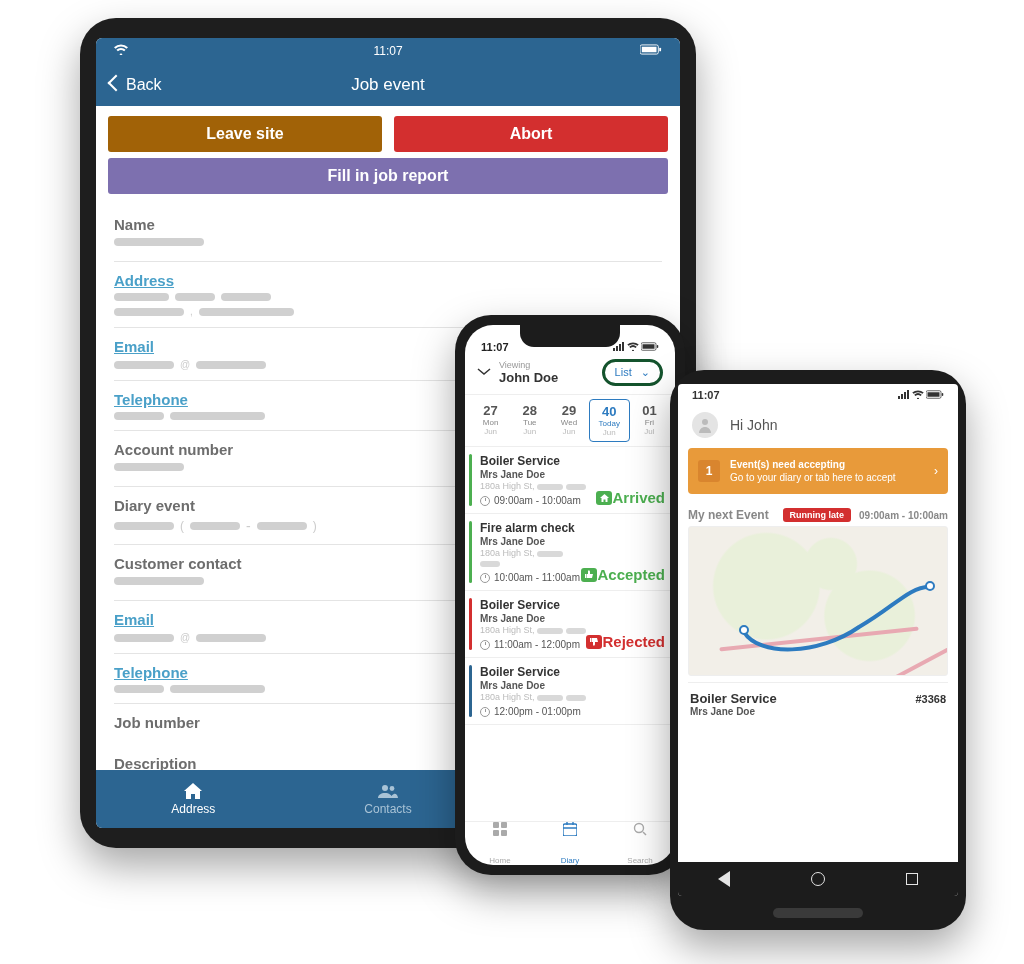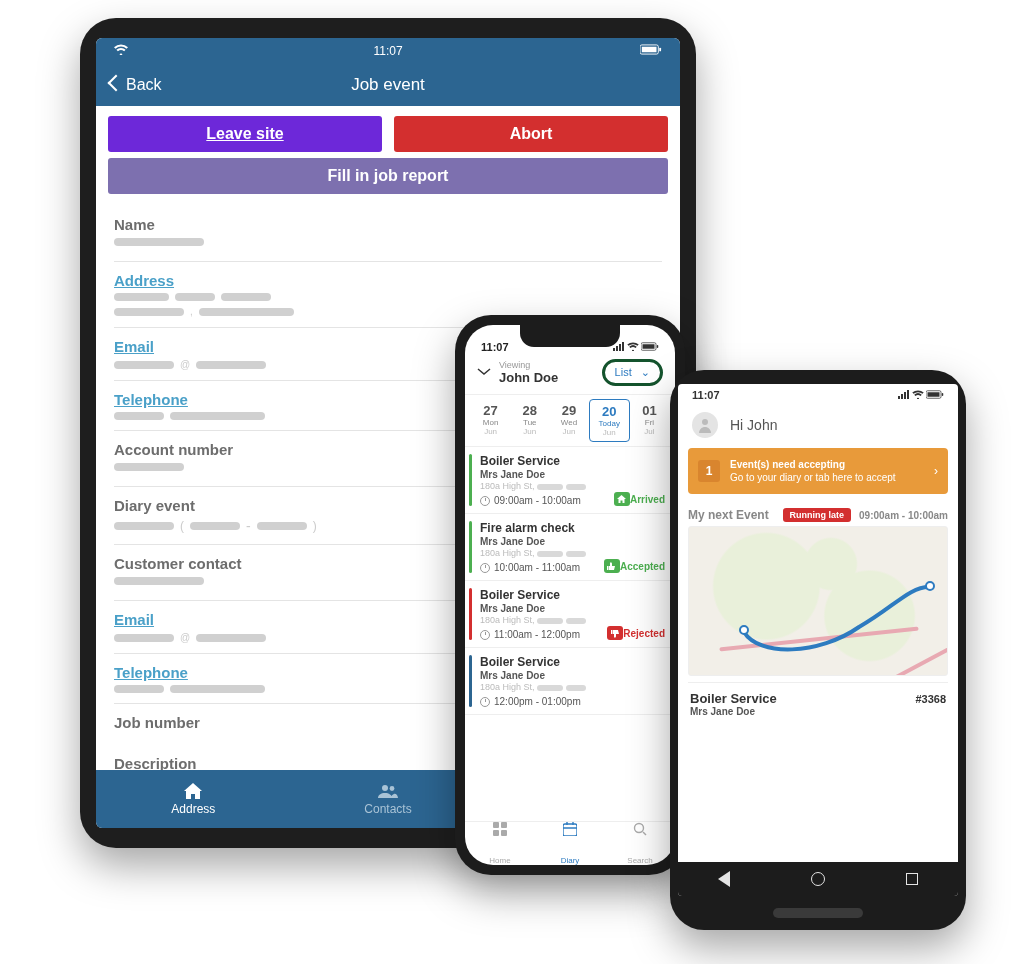--- a/index.html
+++ b/index.html
@@ -15,21 +15,21 @@
   .tablet-status-left, .tablet-status-right { width: 60px; }
   .tablet-status-right { text-align: right; }
   .tablet-navbar { height: 42px; background: #2c6591; color: #fff; display: flex; align-items: center; position: relative; }
   .tablet-back { display: flex; align-items: center; gap: 6px; padding-left: 14px; font-size: 16px; cursor: pointer; }
   .chev-left { width: 10px; height: 16px; display: inline-block; }
   .chev-left::before { content:""; display:block; width:10px; height:10px; border-left:2px solid #fff; border-bottom:2px solid #fff; transform: rotate(45deg); }
   .tablet-title { position:absolute; left:0; right:0; text-align:center; font-size:17px; font-weight:400; }
   .tablet-body { flex:1; overflow:hidden; display:flex; flex-direction:column; }
   .tablet-action-row { display:flex; gap:12px; padding:10px 12px 6px; }
   .btn-pill { flex:1; height:36px; display:flex; align-items:center; justify-content:center; color:#fff; font-weight:700; font-size:16px; border-radius:3px; cursor:pointer; }
-  .btn-green { background:#6d28d9;text-decoration:underline; }
+  .btn-green { background:#a16207; }
   .btn-red { background:#d32f2f; }
   .tablet-action-row2 { padding:0 12px 10px; }
   .btn-purple { background:#7d70af; height:36px; display:flex; align-items:center; justify-content:center; color:#fff; font-weight:700; font-size:16px; border-radius:3px; cursor:pointer; }
   .tablet-form { flex:1; padding:6px 18px 0; overflow:hidden; }
   .form-field { padding:6px 0 10px; border-bottom:1px solid #e4e4e4; margin-bottom:4px; }
   .form-field.no-border { border-bottom:none; }
   .field-label { font-size:15px; font-weight:700; color:#6d6d6d; margin-bottom:4px; }
   .field-label.link { color:#4aa0c8; text-decoration: underline; cursor:pointer; }
   .field-value-line { height:8px; background:#d0d0d0; border-radius:4px; margin:5px 0; }
   .pw40{width:40px}.pw50{width:50px}.pw55{width:55px}.pw60{width:60px}.pw70{width:70px}.pw90{width:90px}.pw95{width:95px}
@@ -66,21 +66,21 @@
   .p1-ev { display:flex; border-bottom:1px solid #eee; padding:7px 10px 7px 4px; cursor:pointer;}
   .p1-ev-bar { width:3px; border-radius:2px; margin-right:8px; }
   .bar-green { background:#4caf50; } .bar-red { background:#d32f2f; } .bar-blue { background:#2c6591; }
   .p1-ev-body { flex:1; font-size:10px; }
   .p1-ev-title { font-weight:700; font-size:12px; color:#333; }
   .p1-ev-cust { font-weight:600; font-size:10px; color:#555; margin:1px 0; }
   .p1-ev-addr { font-size:9px; color:#bbb; margin-bottom:4px; }
   .p1-ev-time { display:flex; align-items:center; gap:4px; font-size:10px; color:#555; }
   .clock-ico{width:10px;height:10px;border:1px solid #999;border-radius:50%;position:relative;display:inline-block;}
   .clock-ico::after{content:"";position:absolute;top:1px;left:4px;width:1px;height:3px;background:#999;}
-  .p1-ev-status { display:flex; align-items:center; font-size:10px; margin-top:3px; }
+  .p1-ev-status { display:flex; align-items:center; font-size:15px; margin-top:3px; }
   .status-chip { width:16px; height:14px; border-radius:3px; display:inline-flex; align-items:center; justify-content:center; color:#fff; font-size:9px; }
   .chip-green{background:#4caf50;}.chip-red{background:#d32f2f;}
   .status-arrived{color:#4caf50;font-weight:600;}
   .status-accepted{color:#4caf50;font-weight:600;}
   .status-rejected{color:#d32f2f;font-weight:600;}
   .p1-ev-right{display:flex;flex-direction:column;justify-content:flex-end;align-items:flex-end;}
   .p1-tabbar { height:44px; border-top:1px solid #eee; display:flex; }
   .p1-tab { flex:1; display:flex; flex-direction:column; align-items:center; justify-content:center; gap:18px; font-size:8px; color:#aaa; cursor:pointer;}
   .p1-tab.active { color:#2d7bc0; }
 
@@ -323,21 +323,21 @@
           <span class="num">28</span>
           <span class="dow">Tue</span>
           <span class="mon">Jun</span>
         </div>
         <div class="p1-date">
           <span class="num">29</span>
           <span class="dow">Wed</span>
           <span class="mon">Jun</span>
         </div>
         <div class="p1-date today">
-          <span class="num">20</span>
+          <span class="num">40</span>
           <span class="dow">Today</span>
           <span class="mon">Jun</span>
         </div>
         <div class="p1-date">
           <span class="num">01</span>
           <span class="dow">Fri</span>
           <span class="mon">Jul</span>
         </div>
       </div>
     <div class="p1-list" id="p1-evlist">

